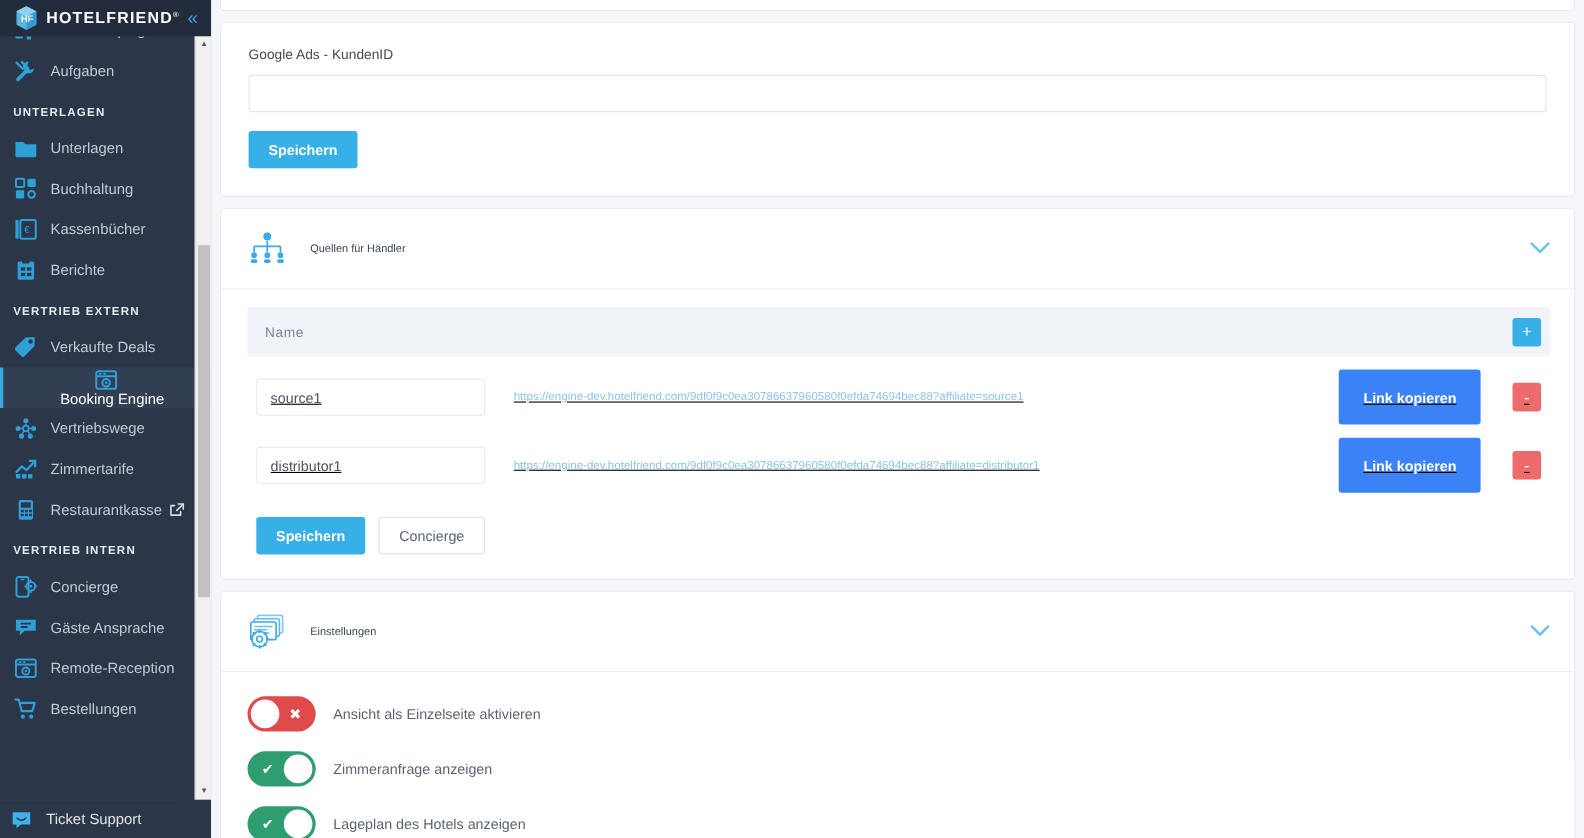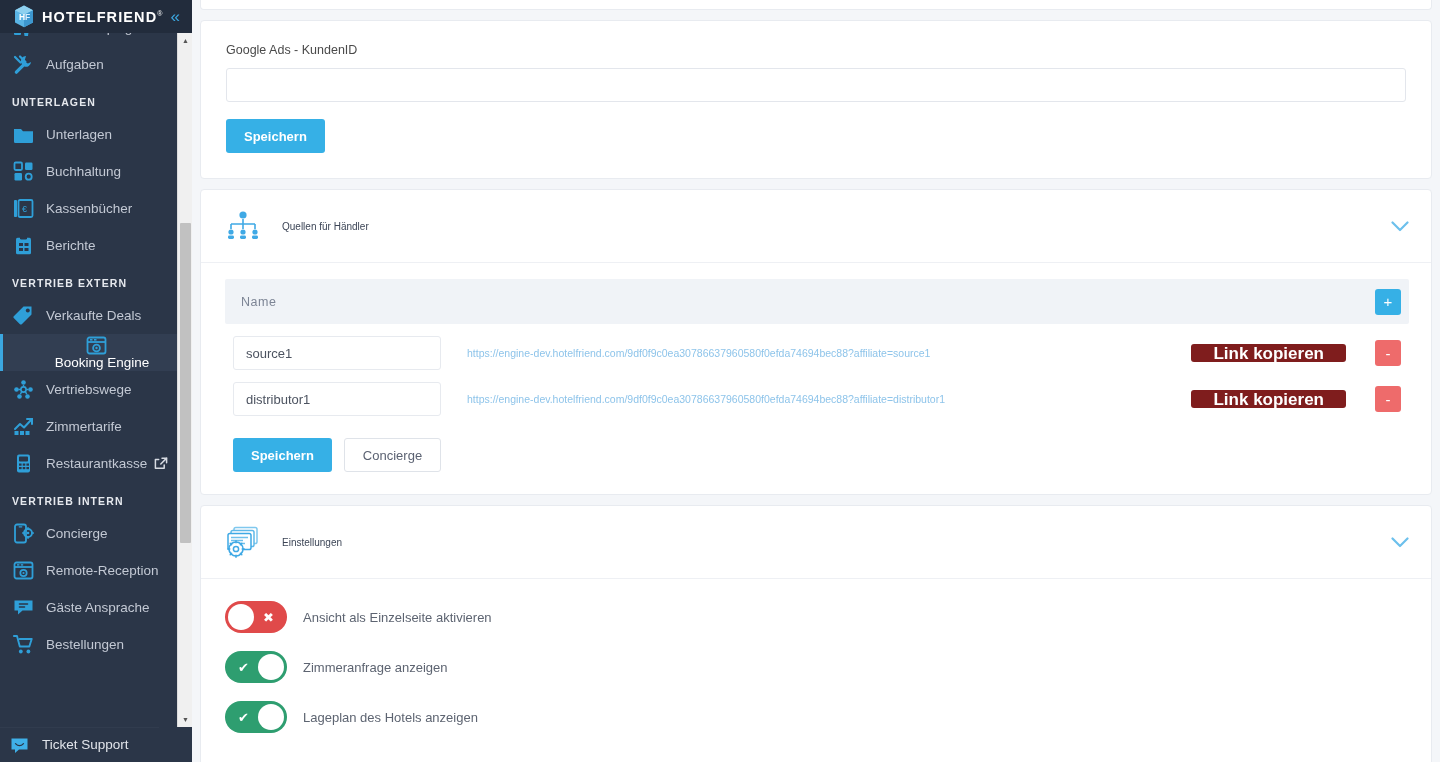--- a/index.html
+++ b/index.html
@@ -269,20 +269,21 @@
     font-size: 15px;
     line-height: 1;
     display: flex; align-items: center; justify-content: center;
     cursor: pointer;
     font-family: "Liberation Sans", sans-serif;
   }
   .src-row {
     display: flex;
     align-items: center;
     padding: 12px 8px 0 8px;
+    text-decoration: underline;
   }
   .src-name {
     width: 208px;
     flex: 0 0 208px;
     height: 34px;
     border: 1px solid #e7eaef;
     border-radius: 3px;
     padding: 0 12px;
     font-size: 13px;
     color: #4c5360;
@@ -295,27 +296,27 @@
     margin-left: 26px;
     font-size: 10.5px;
     color: #8ec4ea;
     white-space: nowrap;
     overflow: hidden;
     text-overflow: ellipsis;
     text-decoration: none;
   }
   .btn-copy {
     flex: 0 0 auto;
-    background: #7f1d1d;
+    background: #3b82f6;
     color: #fff;
-    height: 18px;
+    height: 50px;
     padding: 0 22px;
     border-radius: 3px;
     border: none;
-    font-size: 17px;
+    font-size: 13px;
     font-weight: bold;
     cursor: pointer;
     font-family: "Liberation Sans", sans-serif;
     margin-left: 16px;
   }
   .btn-del {
     flex: 0 0 26px;
     width: 26px; height: 26px;
     background: #ee6b6b;
     color: #fff;
@@ -538,38 +539,38 @@
               <circle cx="15" cy="10" r="4" fill="none" stroke="#2f9fd8" stroke-width="1.8"></circle>
               <circle cx="15" cy="10" r="1.3" fill="#2f9fd8"></circle>
               <path d="M15 4.7 v1.4 M15 13.9 v1.4 M9.7 10 h1.4 M18.9 10 h1.4" stroke="#2f9fd8" stroke-width="1.6" stroke-linecap="round"></path>
             </svg>
           </span>
           <span class="sb-label">Concierge</span>
         </div>
         <div class="sb-item">
           <span class="sb-ico">
             <svg width="21" height="21" viewBox="0 0 21 21">
+              <path d="M1.5 3.5 h18 v10 h-10 l-4.5 4 v-4 h-3.5 z" fill="#2f9fd8"></path>
+              <path d="M6.5 7 h8 M6.5 10 h5" stroke="#2b3648" stroke-width="1.6" stroke-linecap="round"></path>
+            </svg>
+          </span>
+          <span class="sb-label">Gäste Ansprache</span>
+        </div>
+        <div class="sb-item">
+          <span class="sb-ico">
+            <svg width="21" height="21" viewBox="0 0 21 21">
               <rect x="1.5" y="2.5" width="18" height="16" rx="2" fill="none" stroke="#2f9fd8" stroke-width="1.8"></rect>
               <path d="M1.5 7 h18" stroke="#2f9fd8" stroke-width="1.8"></path>
               <rect x="4" y="4.2" width="2.4" height="1.4" fill="#2f9fd8"></rect>
               <rect x="7.8" y="4.2" width="2.4" height="1.4" fill="#2f9fd8"></rect>
               <circle cx="10.5" cy="13" r="3.2" fill="none" stroke="#2f9fd8" stroke-width="1.7"></circle>
               <circle cx="10.5" cy="13" r="1.1" fill="#2f9fd8"></circle>
             </svg>
           </span>
           <span class="sb-label">Remote-Reception</span>
-        </div>
-        <div class="sb-item">
-          <span class="sb-ico">
-            <svg width="21" height="21" viewBox="0 0 21 21">
-              <path d="M1.5 3.5 h18 v10 h-10 l-4.5 4 v-4 h-3.5 z" fill="#2f9fd8"></path>
-              <path d="M6.5 7 h8 M6.5 10 h5" stroke="#2b3648" stroke-width="1.6" stroke-linecap="round"></path>
-            </svg>
-          </span>
-          <span class="sb-label">Gäste Ansprache</span>
         </div>
         <div class="sb-item">
           <span class="sb-ico">
             <svg width="21" height="21" viewBox="0 0 21 21">
               <path d="M0.8 2 h3.2 l2.8 10.5 h9.5 l2.4-7.5 h-12" stroke="#2f9fd8" stroke-width="1.9" fill="none" stroke-linecap="round" stroke-linejoin="round"></path>
               <circle cx="7.8" cy="17.5" r="1.9" fill="#2f9fd8"></circle>
               <circle cx="15.4" cy="17.5" r="1.9" fill="#2f9fd8"></circle>
             </svg>
           </span>
           <span class="sb-label">Bestellungen</span>

